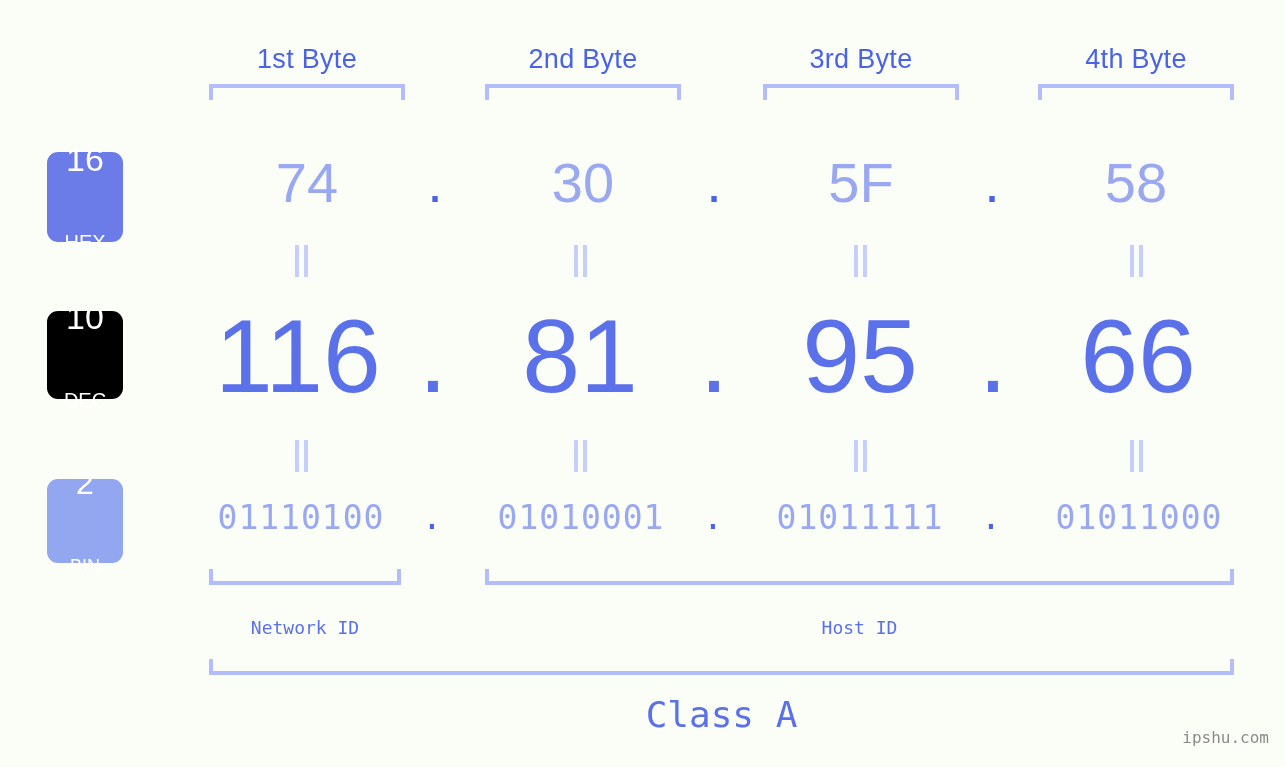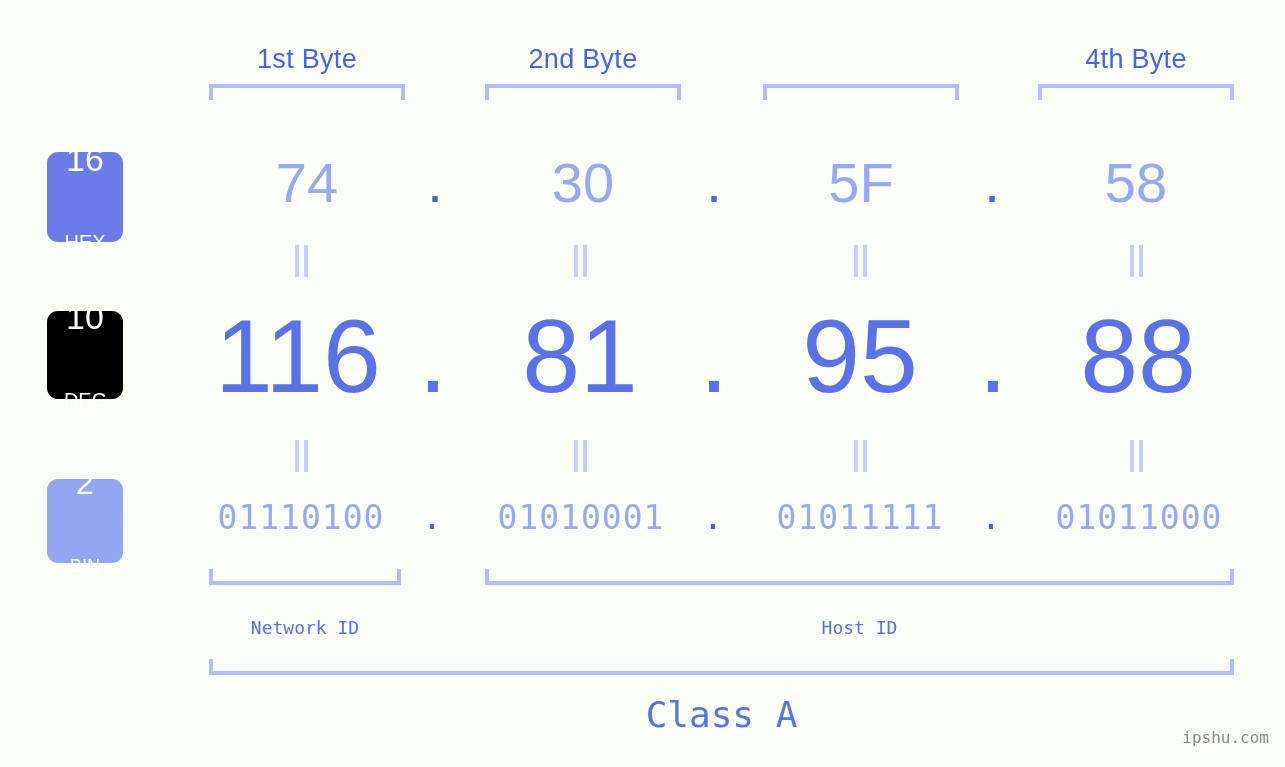--- a/index.html
+++ b/index.html
@@ -207,20 +207,21 @@
     letter-spacing: 0px;
   }
 </style>
 </head>
 <body>
 
 <div class="stage">
 
   <div class="byte-label" style="left:209px; width:196px;">1st Byte</div>
   <div class="byte-label" style="left:485px; width:196px;">2nd Byte</div>
+  <div class="byte-label" style="left:763px; width:196px;">3rd Byte</div>
   <div class="byte-label" style="left:1038px; width:196px;">4th Byte</div>
 
   <div class="bracket-top" style="left:209px; width:196px;"></div>
   <div class="bracket-top" style="left:485px; width:196px;"></div>
   <div class="bracket-top" style="left:763px; width:196px;"></div>
   <div class="bracket-top" style="left:1038px; width:196px;"></div>
 
   <div class="badge" id="badge-hex">
     <span class="b-num">16</span>
     <span class="b-sub">HEX</span>
@@ -261,21 +262,21 @@
       <i></i>
     </div>
 
   <div class="row" id="row-dec">
     <div class="cell" style="left:200px; width:196px;">116</div>
     <div class="dot" style="left:413px;">.</div>
     <div class="cell" style="left:482px; width:196px;">81</div>
     <div class="dot" style="left:694px;">.</div>
     <div class="cell" style="left:762px; width:196px;">95</div>
     <div class="dot" style="left:973px;">.</div>
-    <div class="cell" style="left:1040px; width:196px;">88</div>
+    <div class="cell" style="left:1040px; width:196px;">66</div>
   </div>
 
   <div class="eqsep" style="left:290px; top:440px;">
       <i></i>
       <i></i>
     </div>
   <div class="eqsep" style="left:569px; top:440px;">
       <i></i>
       <i></i>
     </div>

